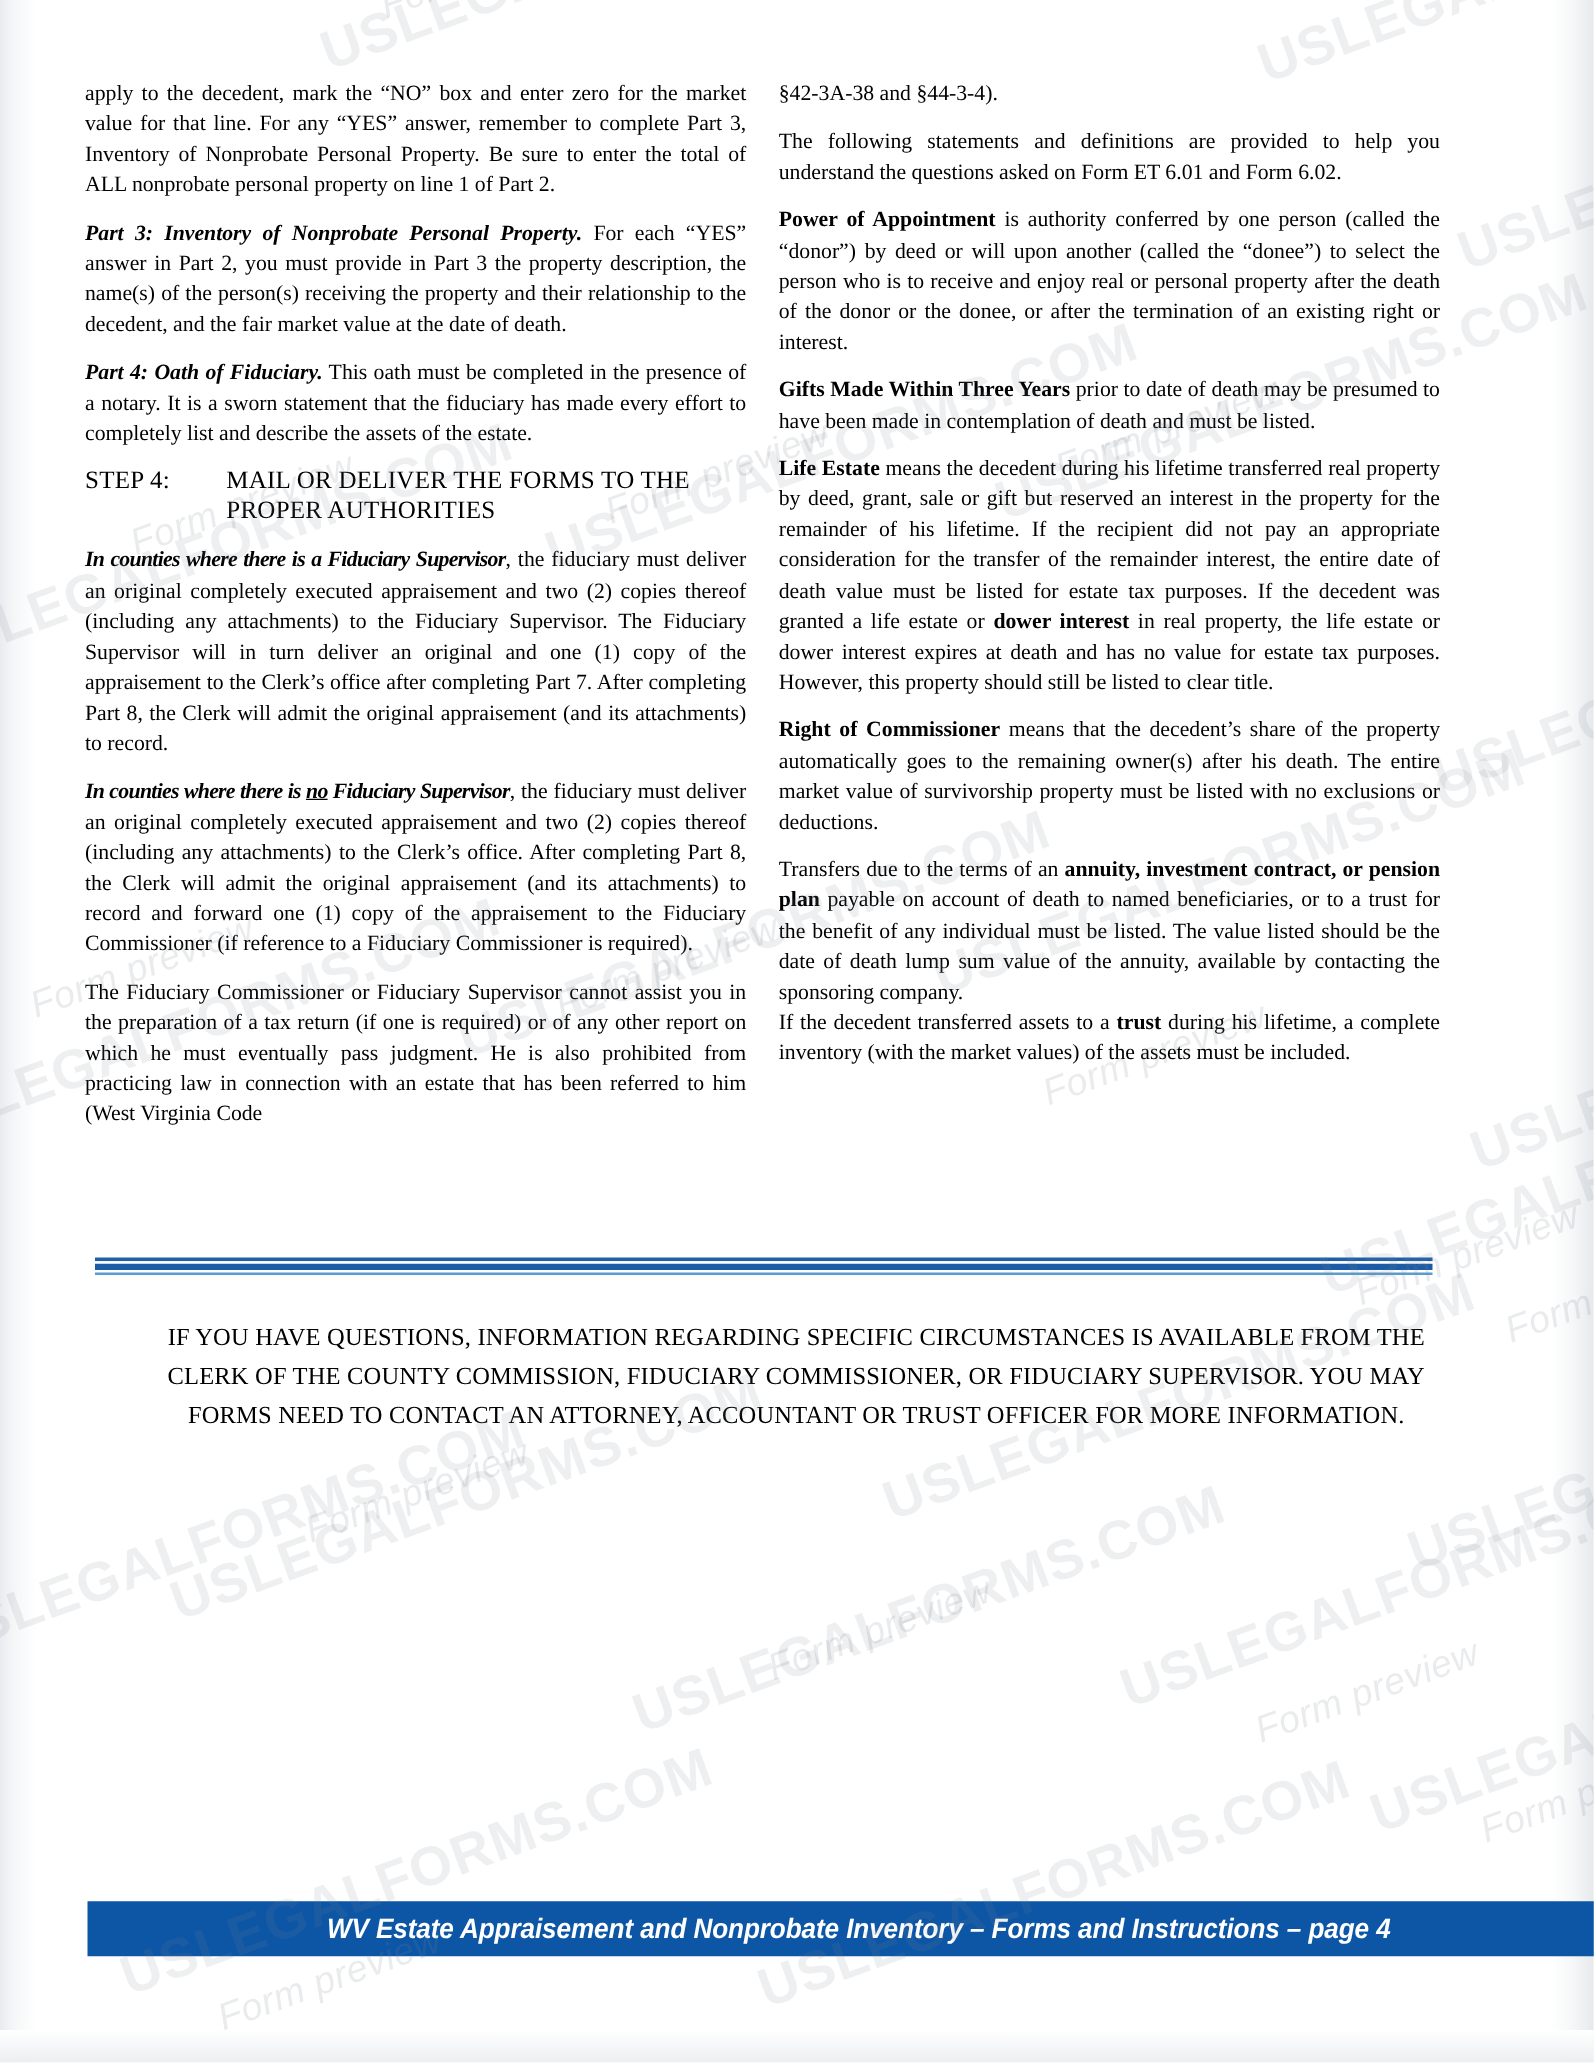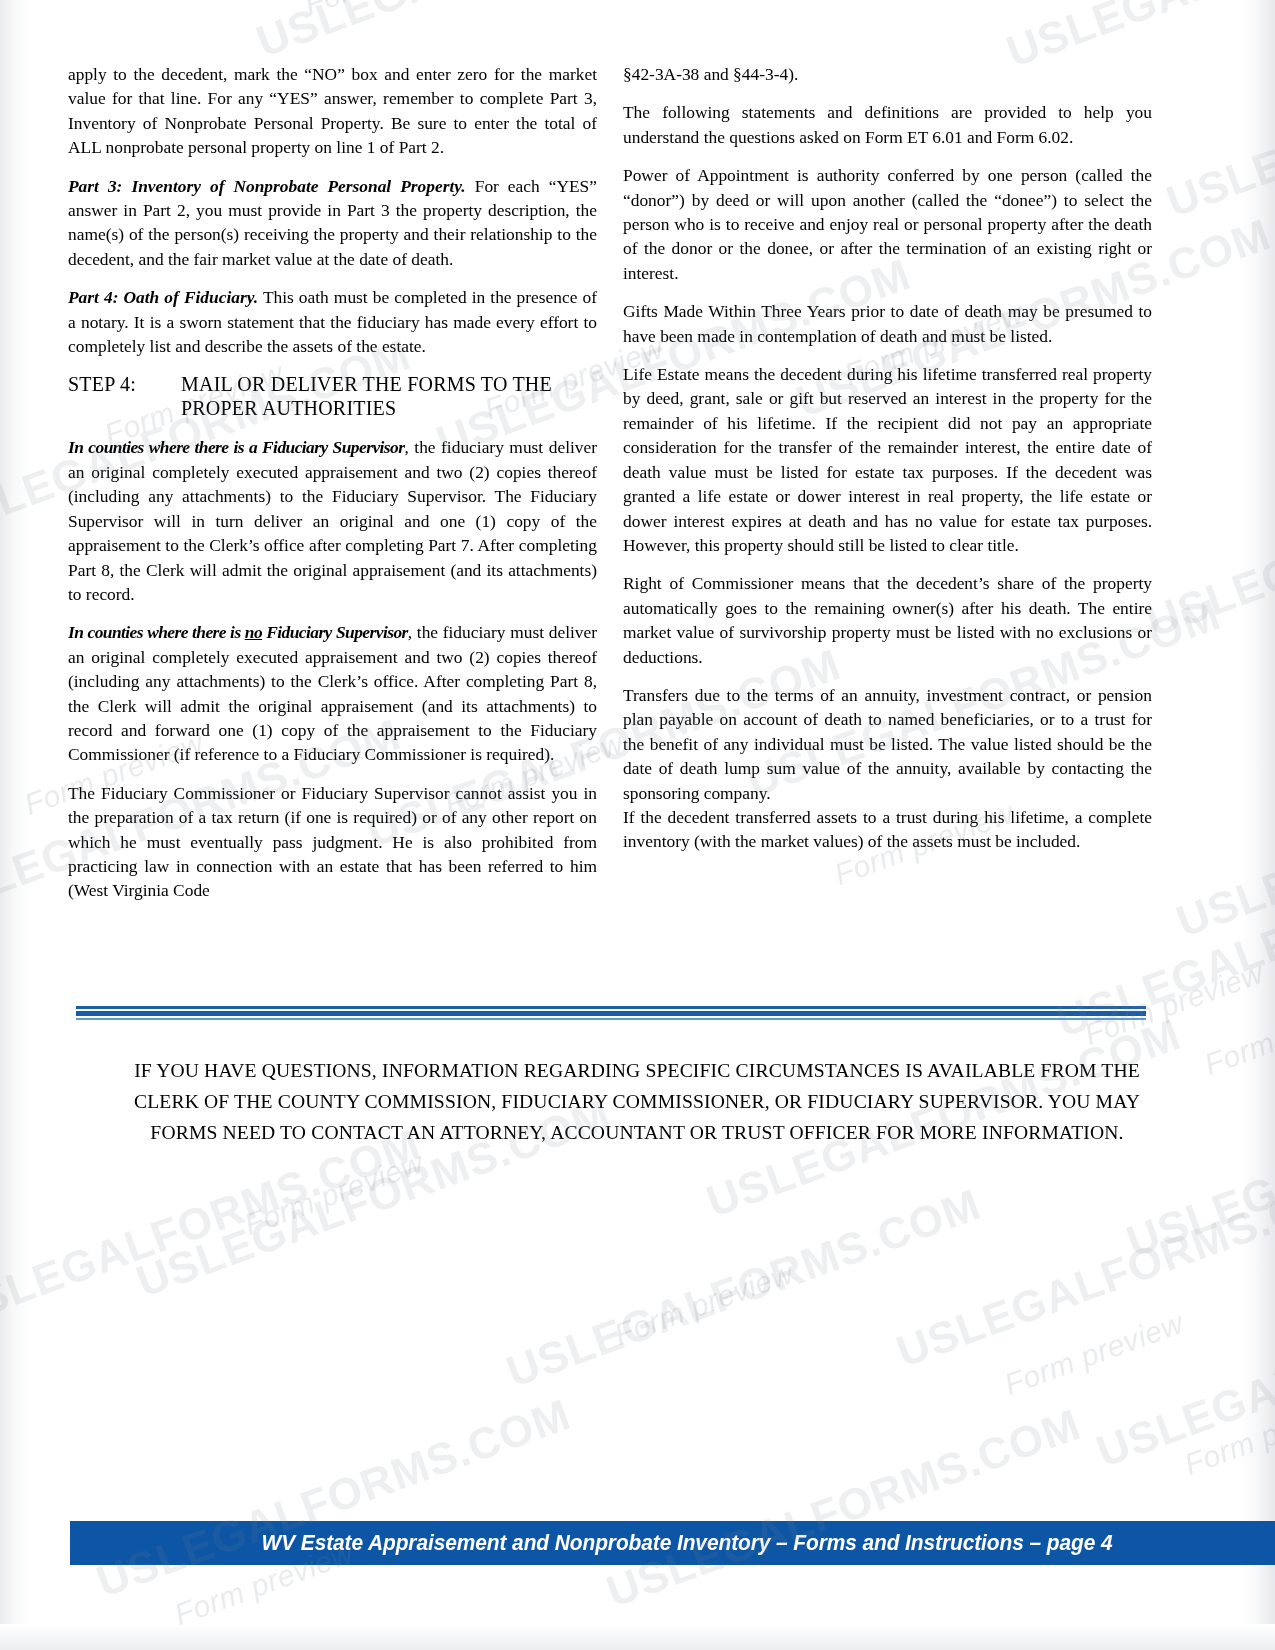--- a/index.html
+++ b/index.html
@@ -81,21 +81,21 @@
   }
   p.body {
     margin: 0 0 14px 0;
     font-size: 17.4px;
     line-height: 24.4px;
     text-align: justify;
     text-justify: inter-word;
     hyphens: none;
   }
   p.body.last { margin-bottom: 0; }
-  b, strong { font-weight: 400; }
+  b, strong { font-weight: 700; }
   .bi { font-weight: 700; font-style: italic; }
   .bi-tight { font-weight: 700; font-style: italic; letter-spacing: -0.55px; }
   .u { text-decoration: underline; }
 
   
   .step {
     display: flex;
     font-weight: 400;
     font-size: 20px;
     line-height: 24px;

